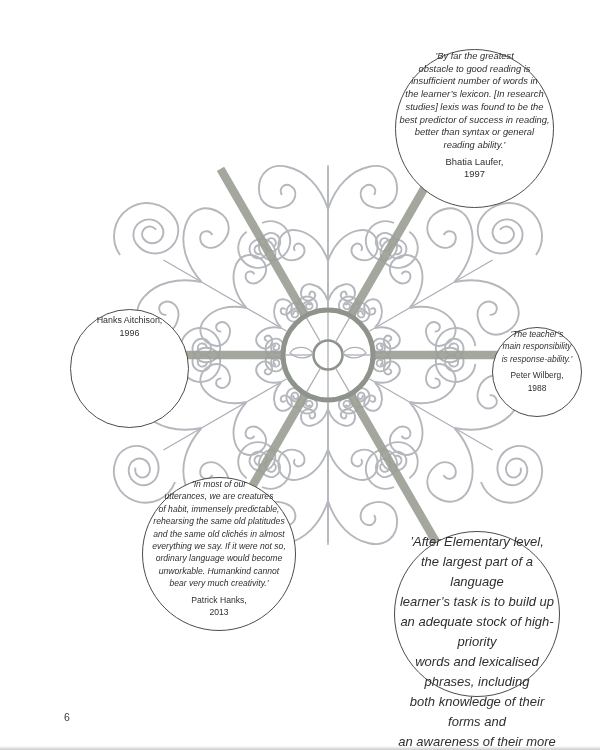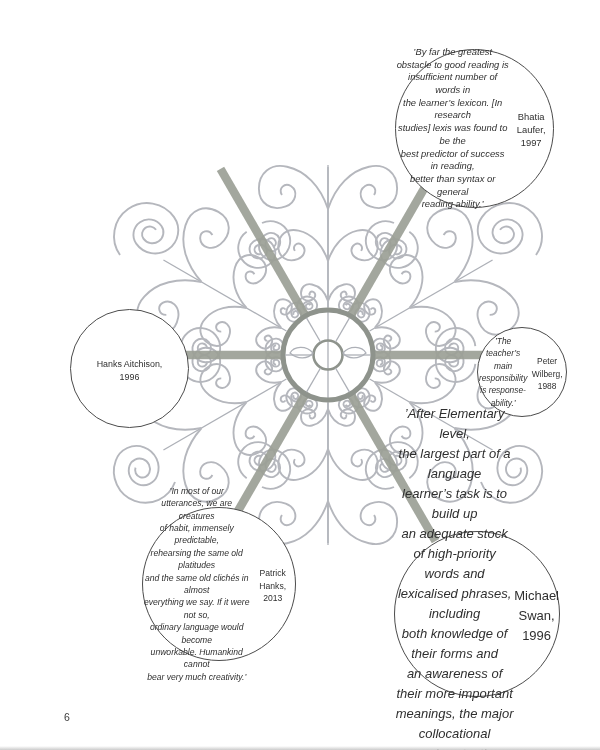--- a/index.html
+++ b/index.html
@@ -12,30 +12,30 @@
   
   .art{position:absolute;left:0;top:0;z-index:1;pointer-events:none;}
   .sw{stroke:#b5b7bd;stroke-width:1.9;fill:none;}
   .thin-line{stroke:#adb0b7;stroke-width:1.3;fill:none;}
   .spoke{stroke:#9ca096;stroke-width:8.5;opacity:.92;}
   .hub-ring{stroke:#8e938c;fill:none;}
   
   .bubble{
     position:absolute;border-radius:50%;background:#fff;
     border:1.4px solid #4c4c4c;z-index:2;
-    display:flex;flex-direction:row;align-items:center;justify-content:center;
+    display:flex;flex-direction:column;align-items:center;
     text-align:center;color:#2f2f2f;
   }
   .bubble .q{font-style:italic;white-space:pre-line;}
   .bubble .a{margin-top:4px;font-style:normal;}
   #c1{left:132px;top:72px;width:111px;height:111px;font-size:10.4px;line-height:12.6px;}
   #c2{left:395px;top:49px;width:157px;height:157px;font-size:9.4px;line-height:12.7px;}
   #c3{left:70px;top:309px;width:117px;height:117px;font-size:8.9px;line-height:12.5px;}
-  #c4{left:477px;top:327px;width:88px;height:88px;font-size:8.4px;line-height:12.4px;}
-  #c5{left:142px;top:507px;width:152px;height:152px;font-size:8.6px;line-height:12.4px;}
+  #c4{left:492px;top:327px;width:88px;height:88px;font-size:8.4px;line-height:12.4px;}
+  #c5{left:142px;top:477px;width:152px;height:152px;font-size:8.6px;line-height:12.4px;}
   #c6{left:394px;top:531px;width:164px;height:164px;font-size:13px;line-height:20px;}
   .page-number{
     position:absolute;left:64px;top:711px;z-index:2;
     font-size:10.5px;color:#3d3d3d;
   }
   .scan-edge{
     position:absolute;left:0;right:0;bottom:0;height:4px;z-index:3;
     background:linear-gradient(to bottom,#ffffff, #c2c2c2);opacity:.85;
   }
 </style>

